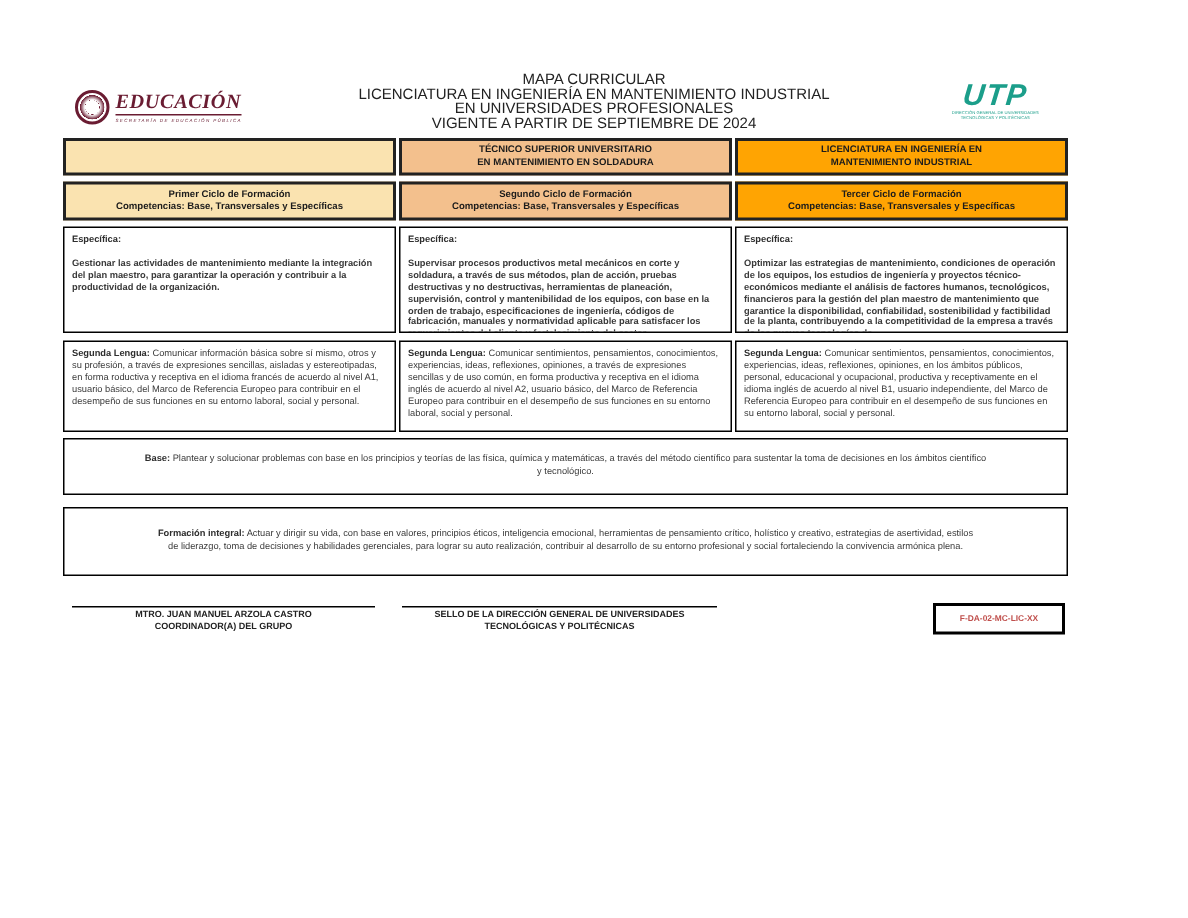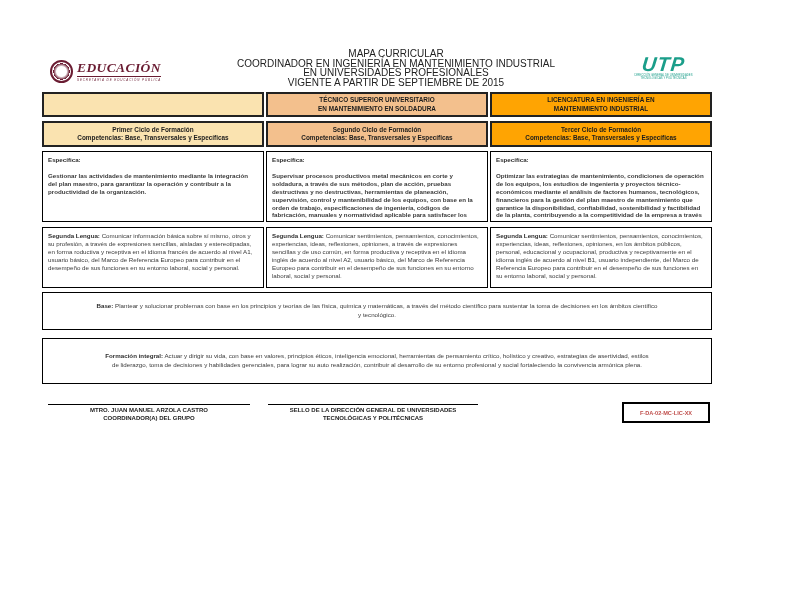--- a/index.html
+++ b/index.html
@@ -67,23 +67,23 @@
   <div class="abs logo-edu">
     <span class="edu-seal"></span>
     <span class="edu-word">
       <span class="edu-name">EDUCACIÓN</span>
       <span class="edu-sub">SECRETARÍA DE EDUCACIÓN PÚBLICA</span>
     </span>
   </div>
 
   <div class="abs title">
     <div>MAPA CURRICULAR</div>
-    <div>COORDINADOR EN INGENIERÍA EN MANTENIMIENTO INDUSTRIAL</div>
+    <div>LICENCIATURA EN INGENIERÍA EN MANTENIMIENTO INDUSTRIAL</div>
     <div>EN UNIVERSIDADES PROFESIONALES</div>
-    <div>VIGENTE A PARTIR DE SEPTIEMBRE DE 2015</div>
+    <div>VIGENTE A PARTIR DE SEPTIEMBRE DE 2024</div>
   </div>
 
   <div class="abs logo-utp">
     <span class="utp-name">UTP</span>
     <span class="utp-sub">DIRECCIÓN GENERAL DE UNIVERSIDADES</span>
     <span class="utp-sub">TECNOLÓGICAS Y POLITÉCNICAS</span>
   </div>
 
   <div class="abs hdr r1 c0" style="background: rgb(250, 227, 176);">
     <div></div>

